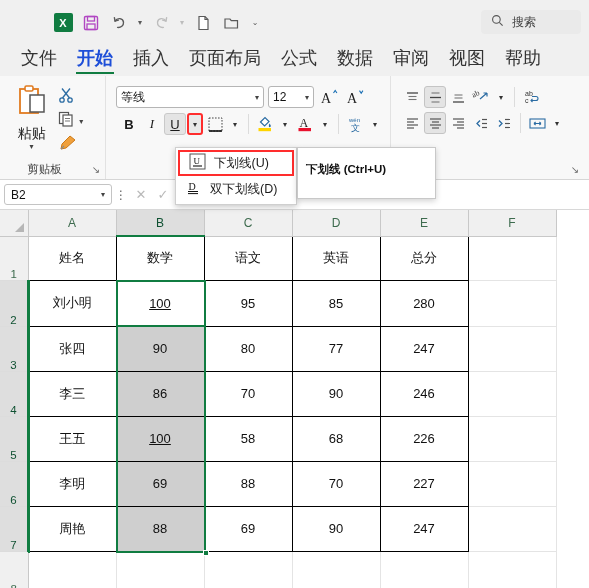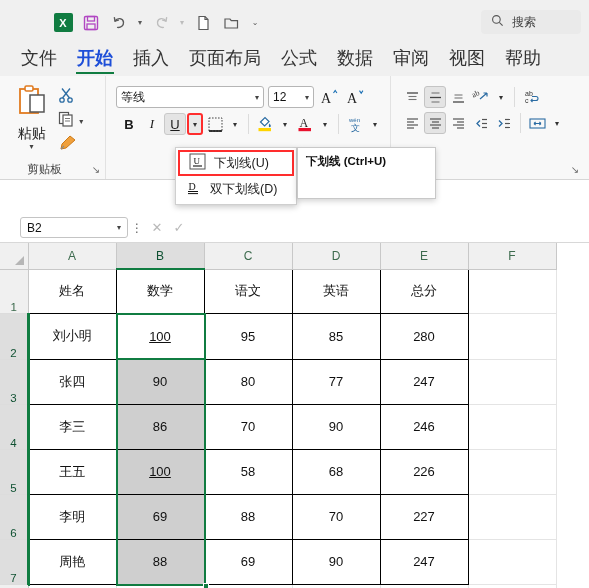--- a/index.html
+++ b/index.html
@@ -135,29 +135,29 @@
     height: 26px; display:flex; align-items:center; gap: 8px; padding-left:8px;
     font-size:12.5px; color:#1a1a1a;
   }
   .ul-item.hl { border:2px solid #ff2d2d; margin: 0 2px; height:26px; }
   .ul-gly { width:18px; text-align:center; font-size:12px; color:#222; }
 
   
   .tooltip {
     position:absolute; left: 297px; top: 147px; width: 139px; height: 52px;
     background:#fff; border:1px solid #c8c8c8; box-shadow: 0 2px 6px rgba(0,0,0,.18);
-    z-index: 45; padding: 6px 8px;
+    z-index: 45; padding: 14px 8px;
   }
   .tt-title { font-size:11.5px; font-weight:bold; color:#111; }
   .tt-body { font-size:11.5px; color:#333; margin-top:5px; }
 
   
   .formulabar {
     height: 30px; background:#fff; display:flex; align-items:center;
-    border-bottom:1px solid #d8d8d8; padding: 0 20px; margin-top: 33px;
+    border-bottom:1px solid #d8d8d8; padding: 0 4px;
   }
   .namebox {
     width: 108px; height: 21px; border:1px solid #c4c4c4; border-radius:3px;
     display:flex; align-items:center; justify-content:space-between;
     padding: 0 6px; font-size: 12px; color:#111; background:#fff;
   }
   .fb-dots { width: 18px; text-align:center; font-size:12px; color:#666; }
   .fb-btn { width:22px; height:22px; display:flex;align-items:center;justify-content:center;
       font-size:13px; color:#b9b9b9; }
   .fb-input { flex:1; height:21px; margin-left:4px; background:#fff; }

